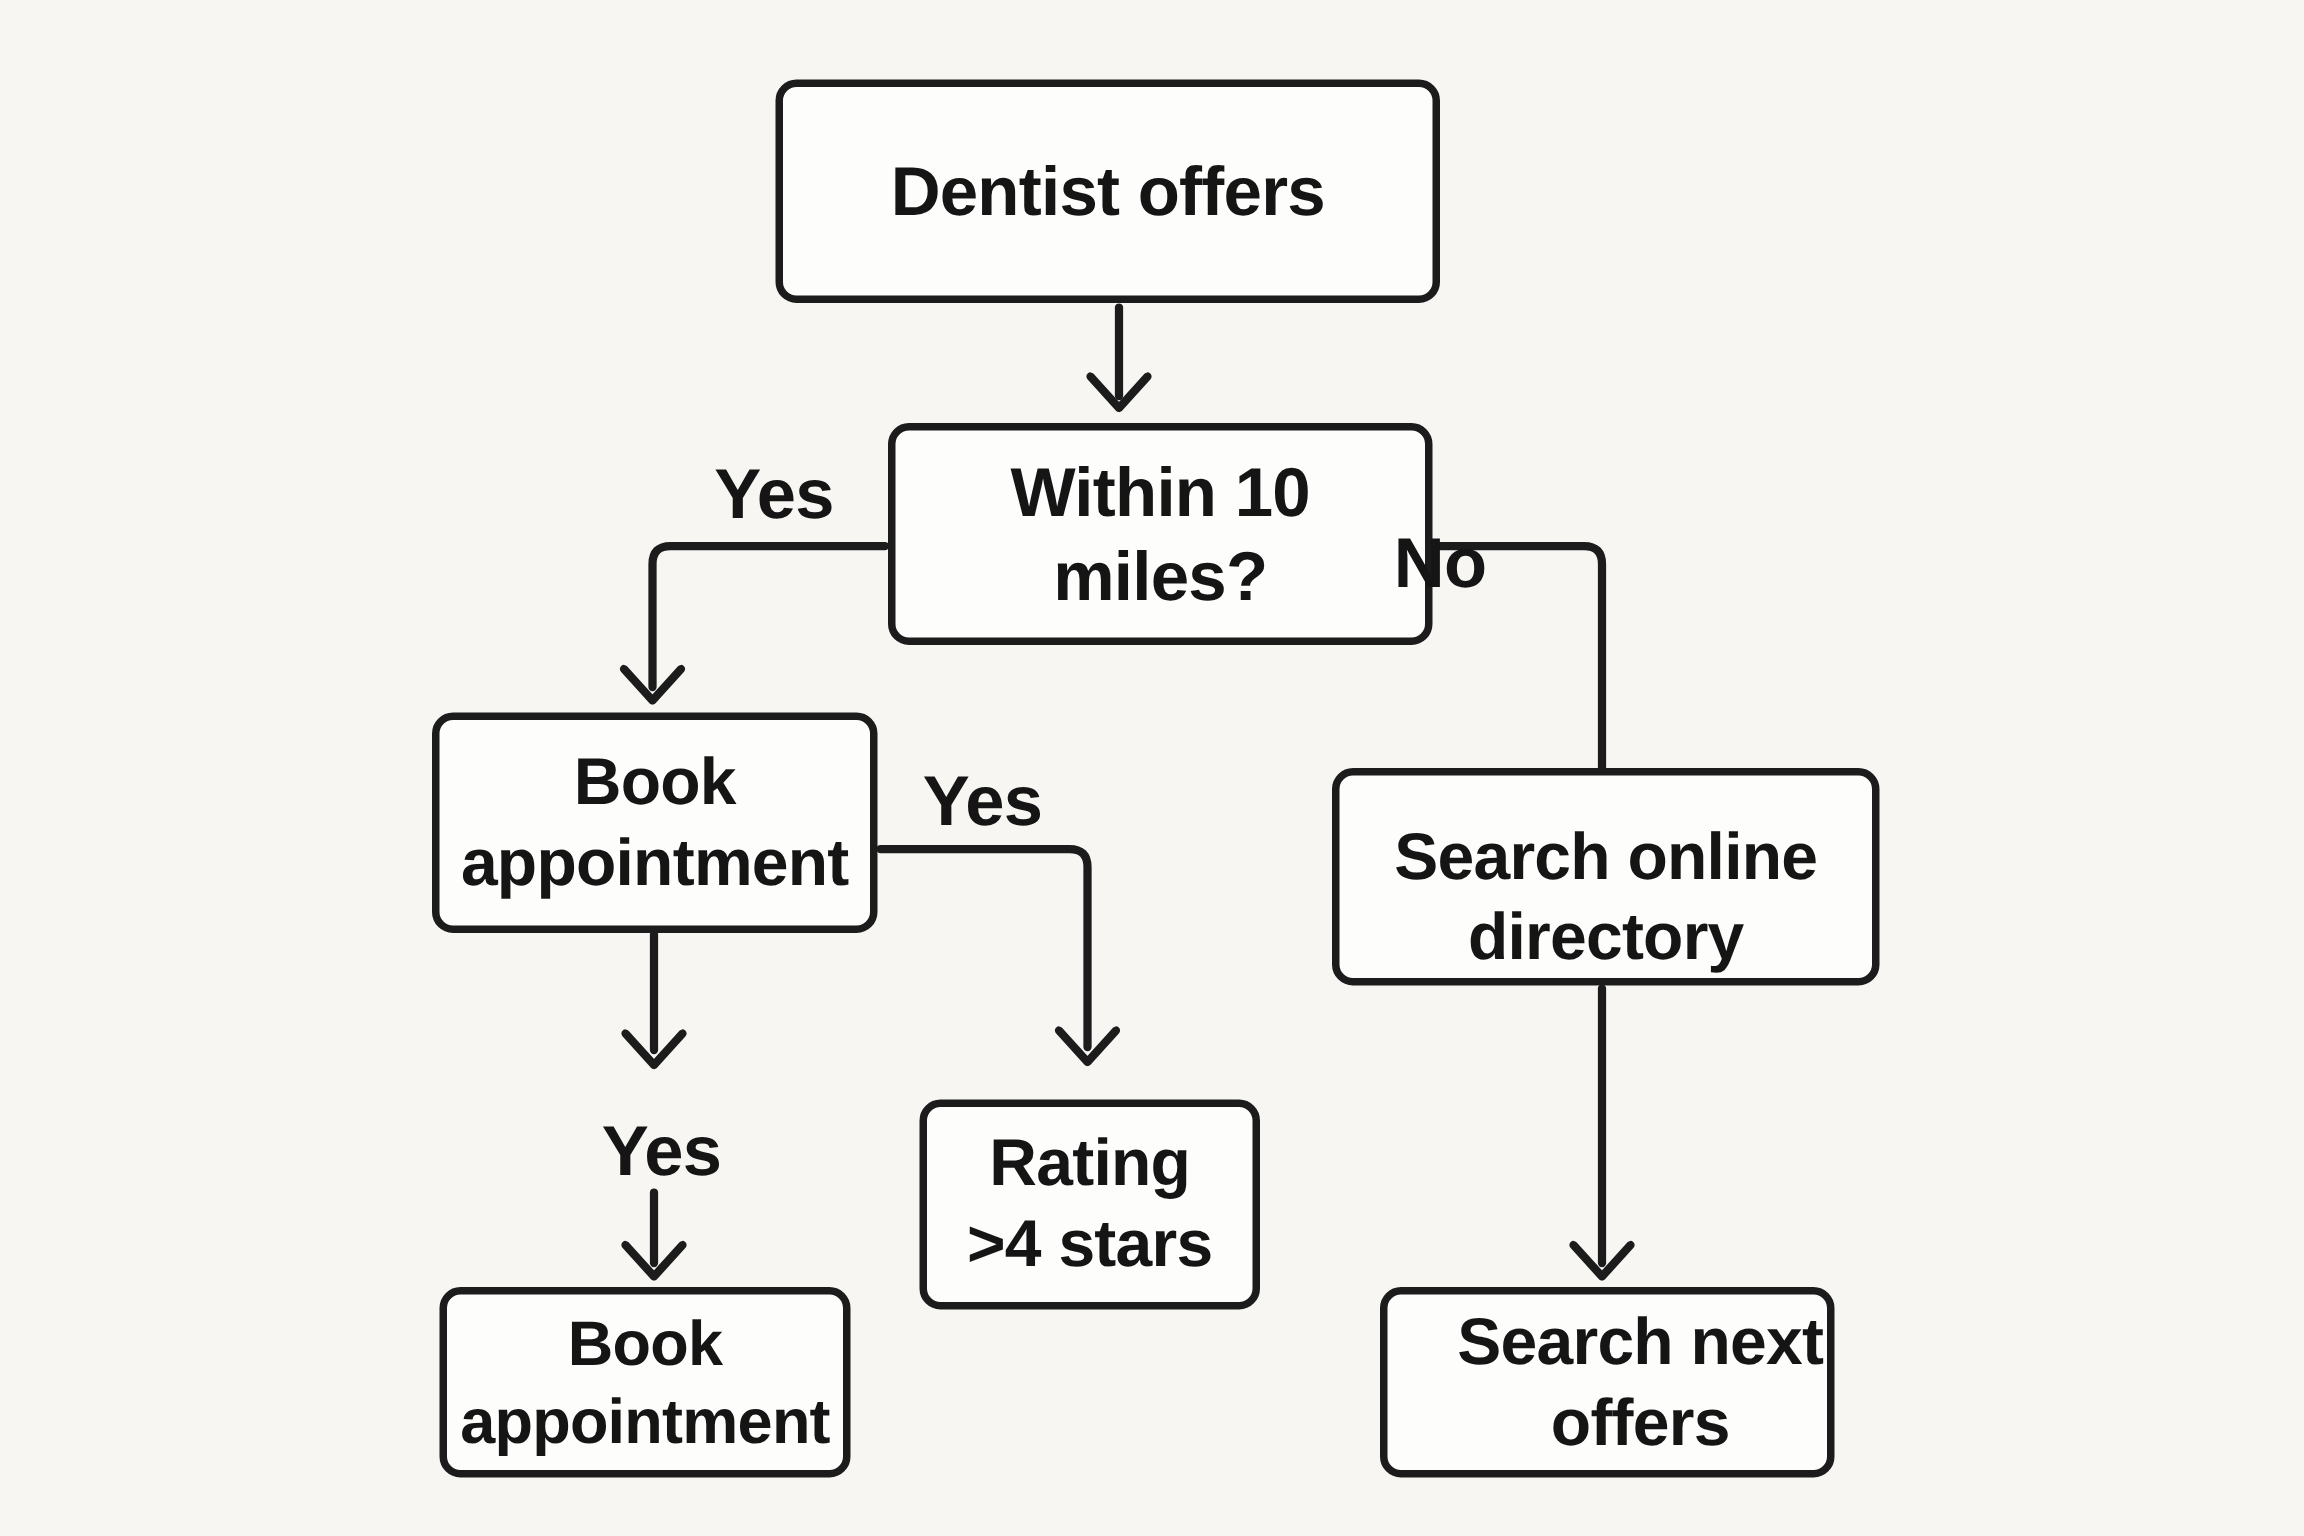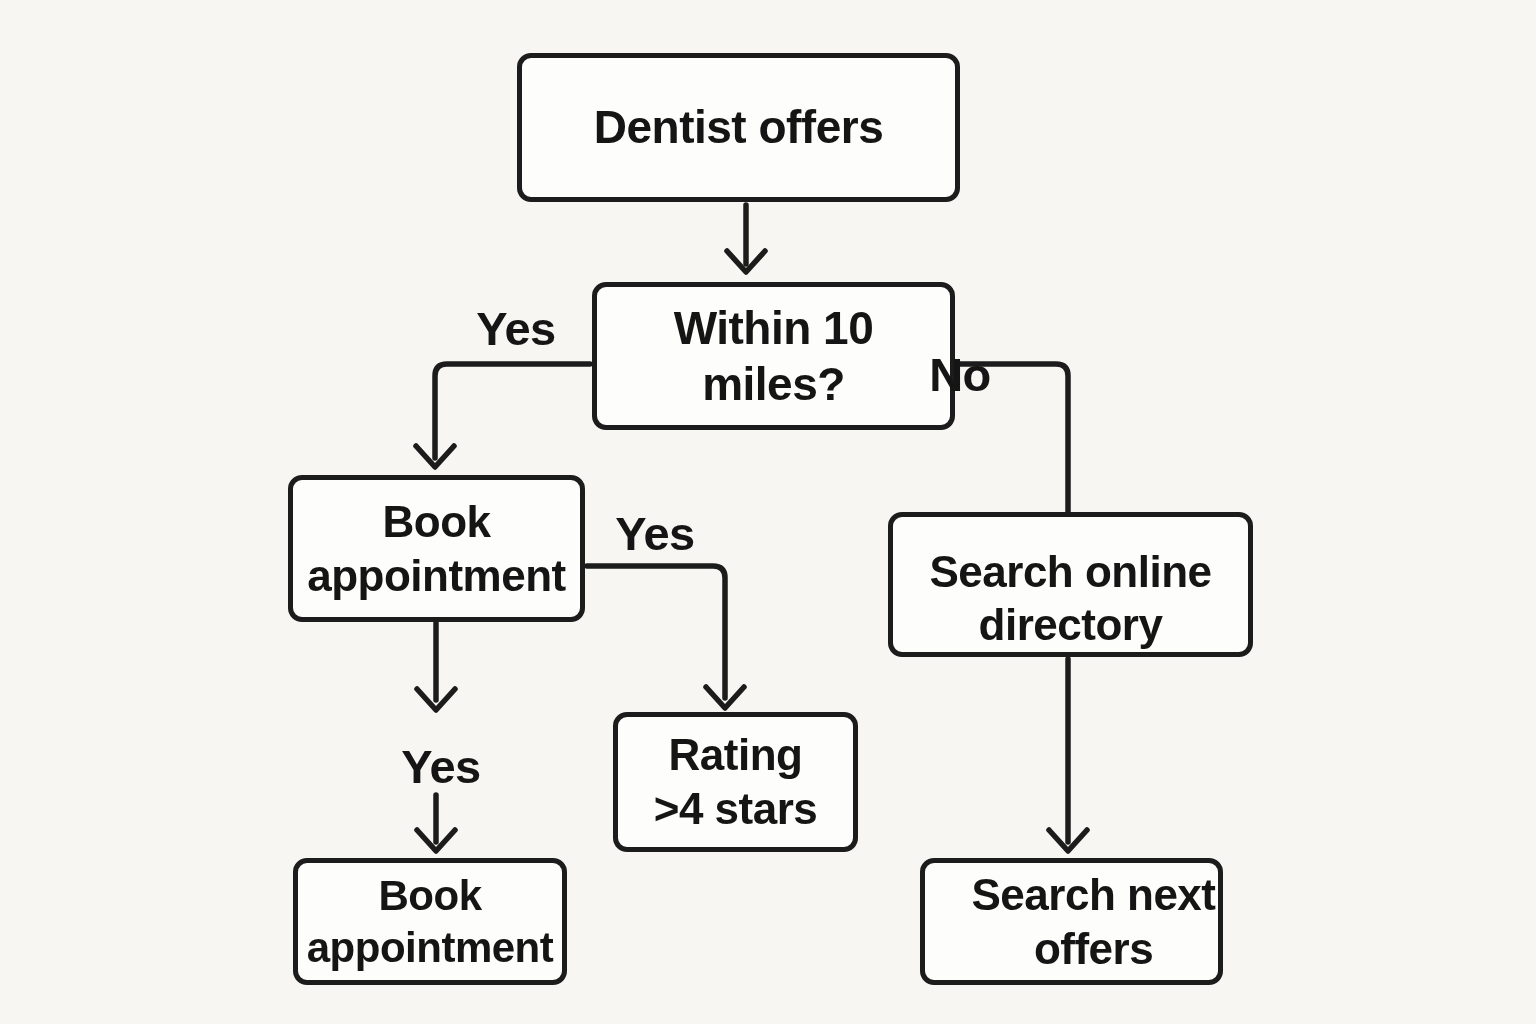--- a/index.html
+++ b/index.html
@@ -91,21 +91,21 @@
   <div class="node big" style="left:592px;top:282px;width:363px;height:148px;">
     <span>Within 10</span>
     <span>miles?</span>
   </div>
 
   <div class="node" style="left:288px;top:475px;width:297px;height:147px;">
     <span>Book</span>
     <span>appointment</span>
   </div>
 
-  <div class="node" style="left:613px;top:712px;width:245px;height:140px;">
+  <div class="node" style="left:613px;top:733px;width:227px;height:140px;">
     <span>Rating</span>
     <span>&gt;4 stars</span>
   </div>
 
   <div class="node" style="left:293px;top:858px;width:274px;height:127px;font-size:42px;">
     <span>Book</span>
     <span>appointment</span>
   </div>
 
   <div class="node" style="left:888px;top:512px;width:365px;height:145px;justify-content:flex-end;">

